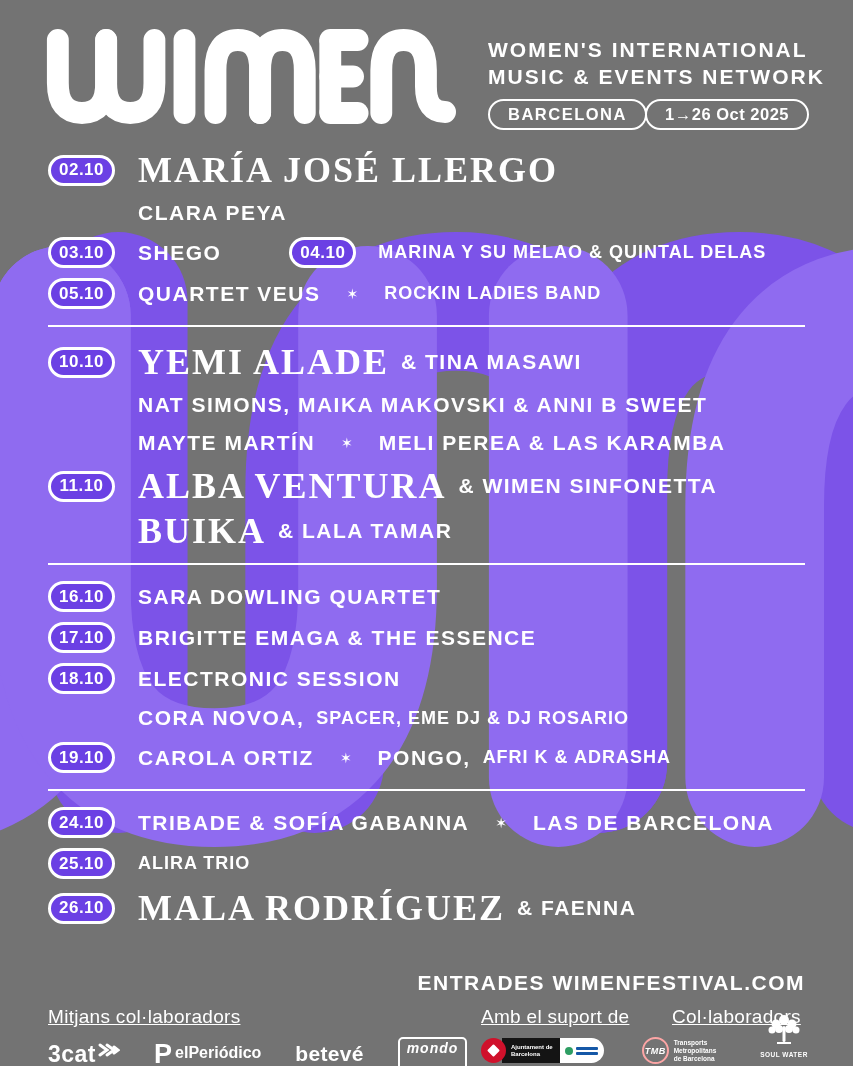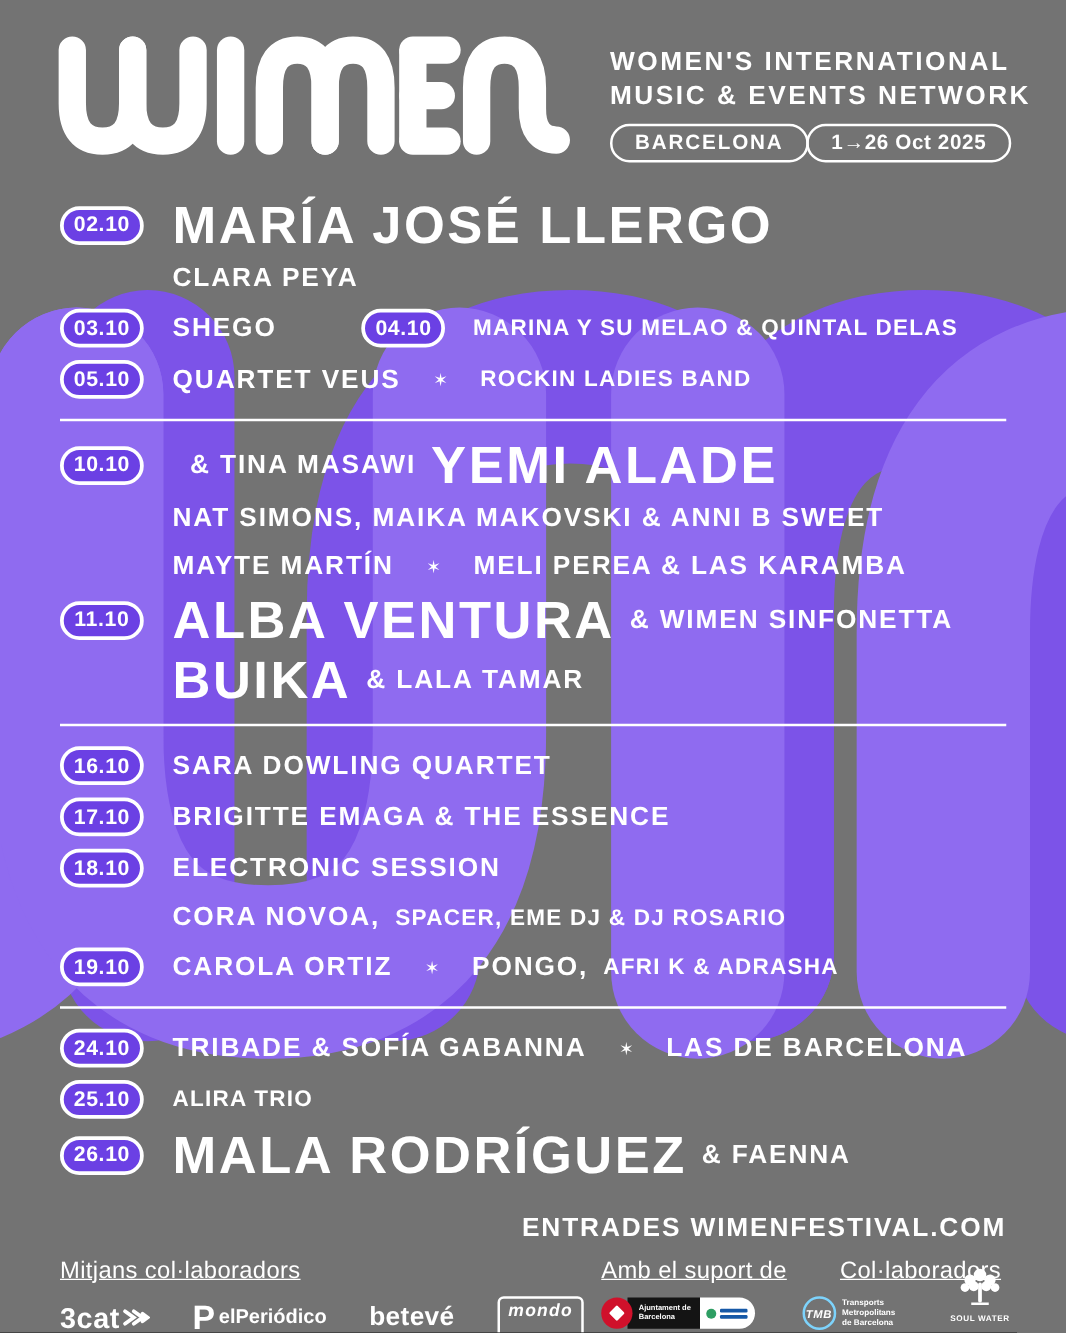--- a/index.html
+++ b/index.html
@@ -19,53 +19,53 @@
   .badge{
     position:absolute;top:99px;height:31px;box-sizing:border-box;
     border:2.5px solid #fff;border-radius:17px;
     display:flex;align-items:center;justify-content:center;
     font-weight:bold;font-size:16.5px;letter-spacing:1.5px;padding:0 18px;
     white-space:nowrap;
   }
   .badge.city{left:488px;}
   .badge.dates{right:44px;letter-spacing:0.5px;}
   
-  .lineup{position:absolute;left:48px;right:48px;top:156px;}
+  .lineup{position:absolute;left:48px;right:48px;top:146px;}
   .row{display:flex;align-items:center;min-height:41px;}
   .row--xl{min-height:48px;}
   .row--cont{min-height:38px;}
   .pillcol{width:90px;flex:none;display:flex;align-items:center;}
   .row--cont .pillcol{visibility:hidden;height:0;}
   .pill{
     box-sizing:border-box;width:67px;height:31px;flex:none;
     border:3px solid #fff;border-radius:16px;background:#6b40e4;
     display:flex;align-items:center;justify-content:center;
     font-weight:bold;font-size:17px;letter-spacing:0.5px;
   }
   .pill--inline{margin-left:68px;margin-right:22px;}
   .name{font-weight:bold;white-space:nowrap;}
-  .s-xl{font-size:42px;letter-spacing:2px;}
+  .s-xl{font-size:36px;letter-spacing:2px;font-family:Liberation Serif, serif;}
   .s-lg{font-size:21px;letter-spacing:1.5px;margin-left:14px;}
   .s-md{font-size:21px;letter-spacing:1.5px;}
   .s-sm{font-size:18px;letter-spacing:1px;}
   .name + .name{margin-left:12px;}
   .star{font-size:14px;margin:0 26px;flex:none;}
   .divider{height:2px;background:#fff;margin:11px 0;}
   .tickets{
     position:absolute;right:48px;top:971px;
     font-weight:bold;font-size:21px;letter-spacing:1.5px;
   }
   
   .footer-label{font-size:19px;letter-spacing:0.3px;text-decoration:underline;}
   .fgroup{position:absolute;}
   .fg-media{left:48px;top:1006px;}
   .fg-support{left:481px;top:1006px;}
   .fg-collab{left:672px;top:1006px;}
   .logorow{display:flex;align-items:center;margin-top:9px;}
-  .mlogo{display:flex;align-items:center;}
+  .mlogo{display:flex;}
   .tcat{font-weight:bold;font-size:23px;letter-spacing:0.5px;}
   .tcat-chev{margin-left:2px;}
   .periodico{margin-left:34px;}
   .p-mark{font-weight:bold;font-size:27px;line-height:20px;margin-right:3px;}
   .p-word{font-weight:bold;font-size:16px;}
   .beteve{margin-left:34px;font-weight:bold;font-size:21px;letter-spacing:0.3px;}
   .mondo{margin-left:34px;position:relative;border:2px solid #fff;border-radius:5px;
          padding:1px 7px 13px;font-weight:bold;font-style:italic;font-size:14px;letter-spacing:1px;}
   .mondo-sub{position:absolute;right:-4px;bottom:-5px;background:#6b40e4;border:1px solid #fff;
              border-radius:2px;font-size:5.5px;font-style:normal;letter-spacing:0.5px;padding:0 2px;}
@@ -76,21 +76,21 @@
   .aj-diamond{width:9px;height:9px;background:#fff;transform:rotate(45deg);border-radius:1px;}
   .aj-black{background:#141414;height:25px;margin-left:-4px;padding:0 7px 0 9px;
             display:flex;flex-direction:column;justify-content:center;}
   .aj-black span{font-size:6px;line-height:7px;font-weight:bold;white-space:nowrap;}
   .aj-white{background:#fff;height:25px;border-radius:0 13px 13px 0;width:44px;
             display:flex;align-items:center;justify-content:center;gap:3px;}
   .aj-dot{width:8px;height:8px;border-radius:50%;background:#2e9e63;}
   .aj-bars{display:flex;flex-direction:column;gap:2px;}
   .aj-bars i{display:block;width:22px;height:3px;background:#1558a7;border-radius:1px;}
   .tmb{display:flex;align-items:center;margin-left:38px;}
-  .tmb-circle{width:27px;height:27px;border-radius:50%;border:2px solid #7dd3fc;box-sizing:border-box;
+  .tmb-circle{width:27px;height:27px;border-radius:50%;border:2px solid #fca5a5;box-sizing:border-box;
               display:flex;align-items:center;justify-content:center;
               font-weight:bold;font-style:italic;font-size:9px;letter-spacing:0.5px;}
   .tmb-text{margin-left:5px;font-size:6.5px;line-height:8px;font-weight:bold;}
   .moco{margin-top:6px;text-align:center;width:62px;}
   .moco-word{font-family:Liberation Serif, serif;font-weight:bold;font-size:19px;line-height:24px;margin-top:35px;}
   .moco-sub{font-size:7px;letter-spacing:3px;margin-top:3px;}
   .soul{position:absolute;left:760px;top:1012px;width:48px;text-align:center;}
   .soul-sub{font-size:6.5px;letter-spacing:0.5px;margin-top:1px;font-weight:bold;}
   .hidden-defs{position:absolute;width:0;height:0;overflow:hidden;}
 </style>
@@ -160,22 +160,22 @@
         </span>
         <span class="name s-md">QUARTET VEUS</span>
         <span class="star">✶</span>
         <span class="name s-sm">ROCKIN LADIES BAND</span>
       </div>
       <div class="divider"></div>
       <div class="row row--xl">
         <span class="pillcol">
           <span class="pill">10.10</span>
         </span>
+        <span class="name s-xl">YEMI ALADE</span>
         <span class="name s-lg">&amp; TINA MASAWI</span>
-        <span class="name s-xl">YEMI ALADE</span>
       </div>
       <div class="row row--cont">
         <span class="pillcol"></span>
         <span class="name s-md">NAT SIMONS, MAIKA MAKOVSKI &amp; ANNI B SWEET</span>
       </div>
       <div class="row row--cont">
         <span class="pillcol"></span>
         <span class="name s-md">MAYTE MARTÍN</span>
         <span class="star">✶</span>
         <span class="name s-md">MELI PEREA &amp; LAS KARAMBA</span>

